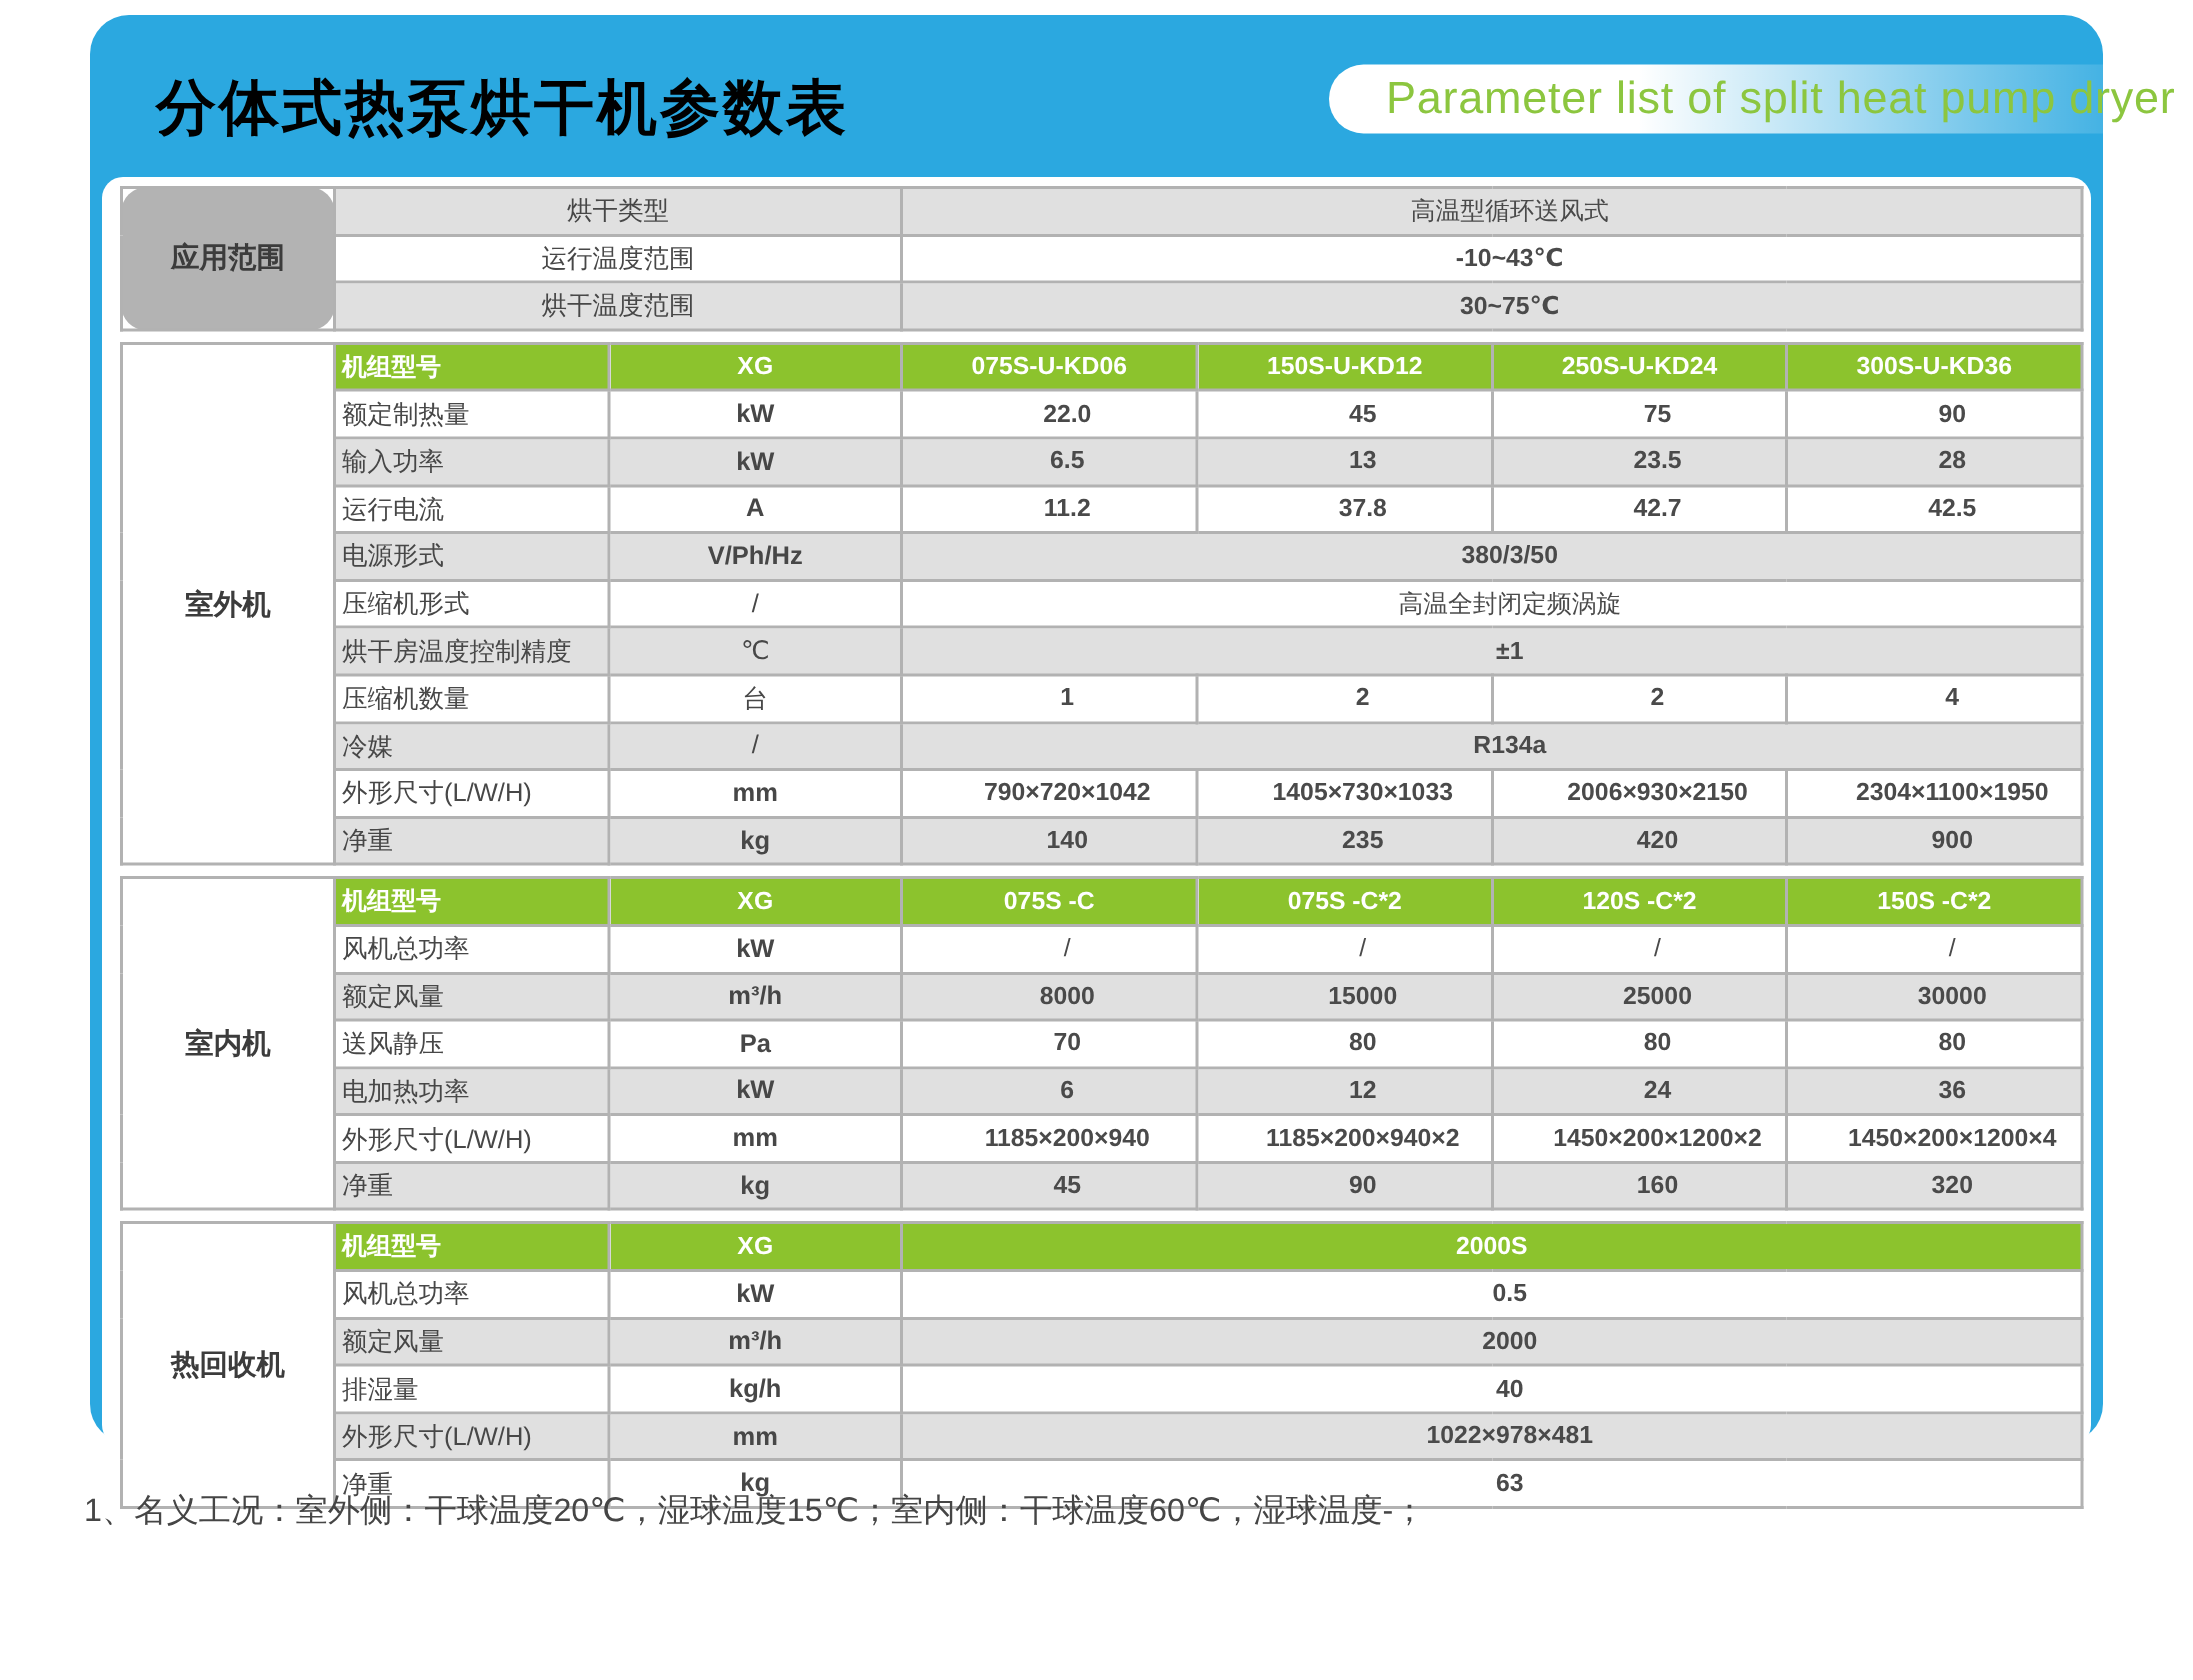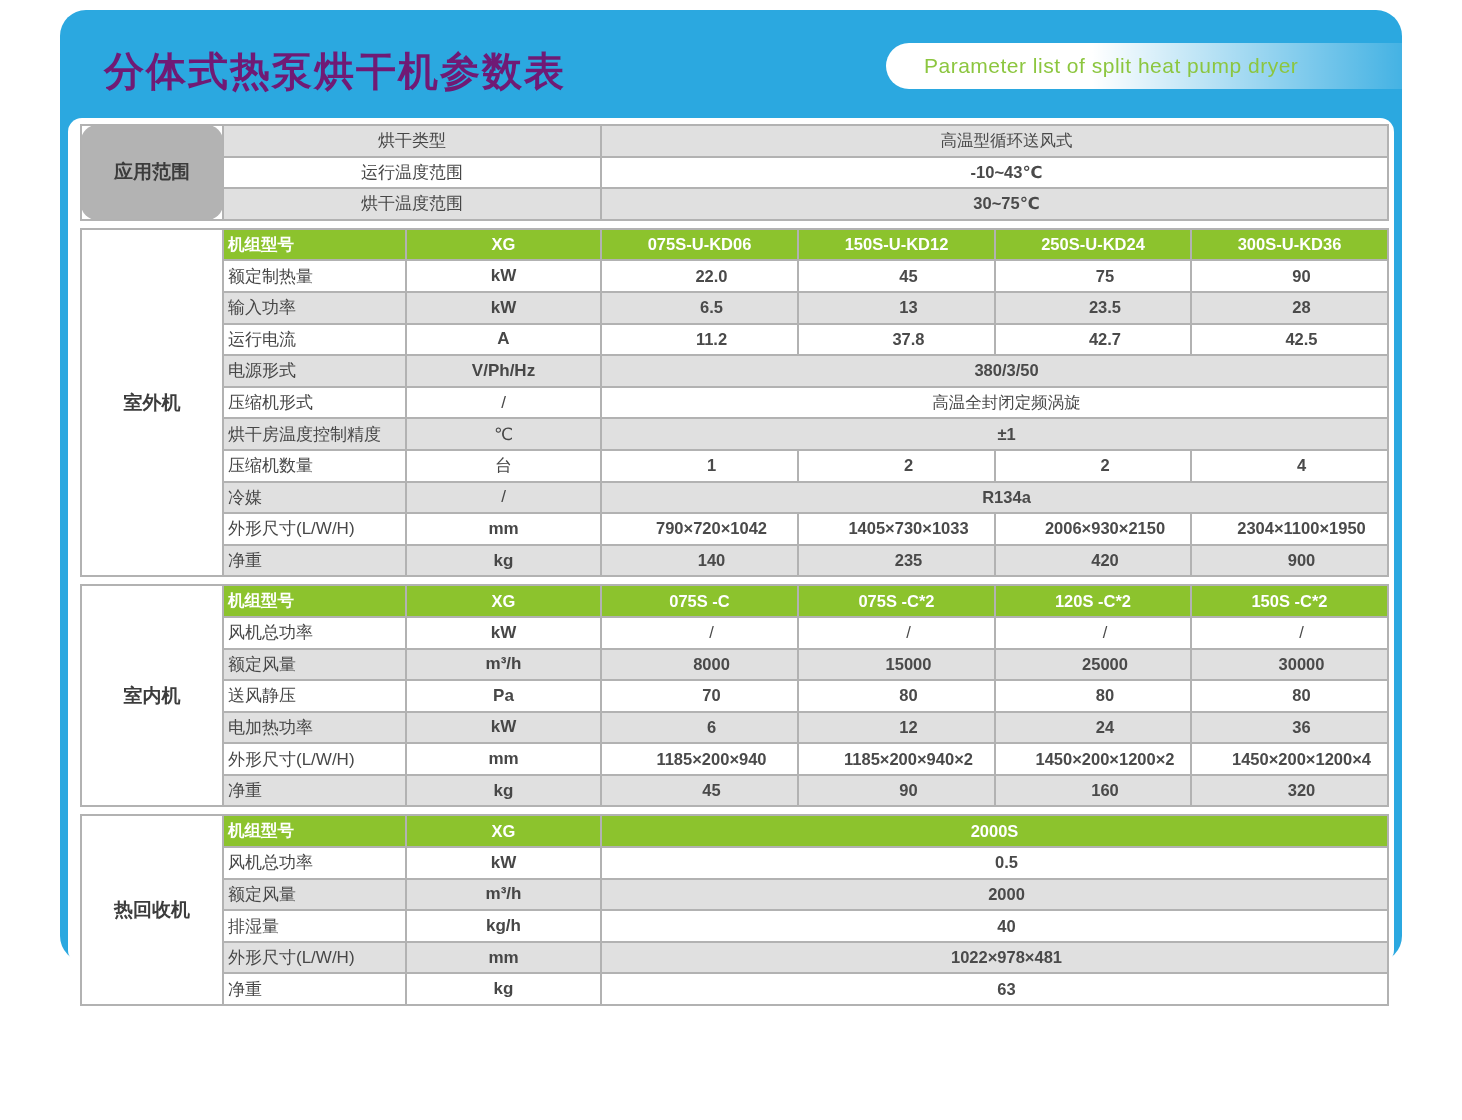--- a/index.html
+++ b/index.html
@@ -8,31 +8,31 @@
     font-family:"Liberation Sans","DejaVu Sans",sans-serif;
     -webkit-font-smoothing:antialiased;
   }
   
   .panel{
     position:absolute;left:60px;top:10px;width:1342px;height:952px;
     background:var(--blue,#2BA8E0);border-radius:26px;
   }
   .title{
     position:absolute;left:44px;top:34px;
-    font-size:40px;font-weight:bold;color:#701a75;letter-spacing:2px;
+    font-size:40px;font-weight:bold;color:#000000;letter-spacing:2px;
     white-space:nowrap;
   }
   .pill{
     position:absolute;right:0;top:33px;width:516px;height:46px;
     border-radius:23px 0 0 23px;
     background:linear-gradient(90deg,#ffffff 0%,#ffffff 40%,rgba(255,255,255,0.12) 100%);
     display:flex;align-items:center;
   }
   .pill-text{
-    padding-left:38px;font-size:21px;color:var(--greenText,#8CC63F);
+    padding-left:38px;font-size:30px;color:var(--greenText,#8CC63F);
     white-space:nowrap;letter-spacing:0.5px;
   }
   
   .inner{
     position:absolute;left:8px;top:108px;width:1326px;height:846px;
     background:#ffffff;border-radius:14px;
   }
   .tables{position:absolute;left:12px;top:6px;}
   table.sec{
     border-collapse:collapse;table-layout:fixed;width:1307px;
@@ -300,13 +300,14 @@
               <td class="b">kg</td>
               <td class="val" colspan="4">63</td>
             </tr>
           </tbody>
         </table>
       </div>
   </div>
 </div>
 
 <div class="notes">
+  <div class="note-line">1、名义工况：室外侧：干球温度20℃，湿球温度15℃；室内侧：干球温度60℃，湿球温度-；</div>
 </div>
 
 </body></html>

